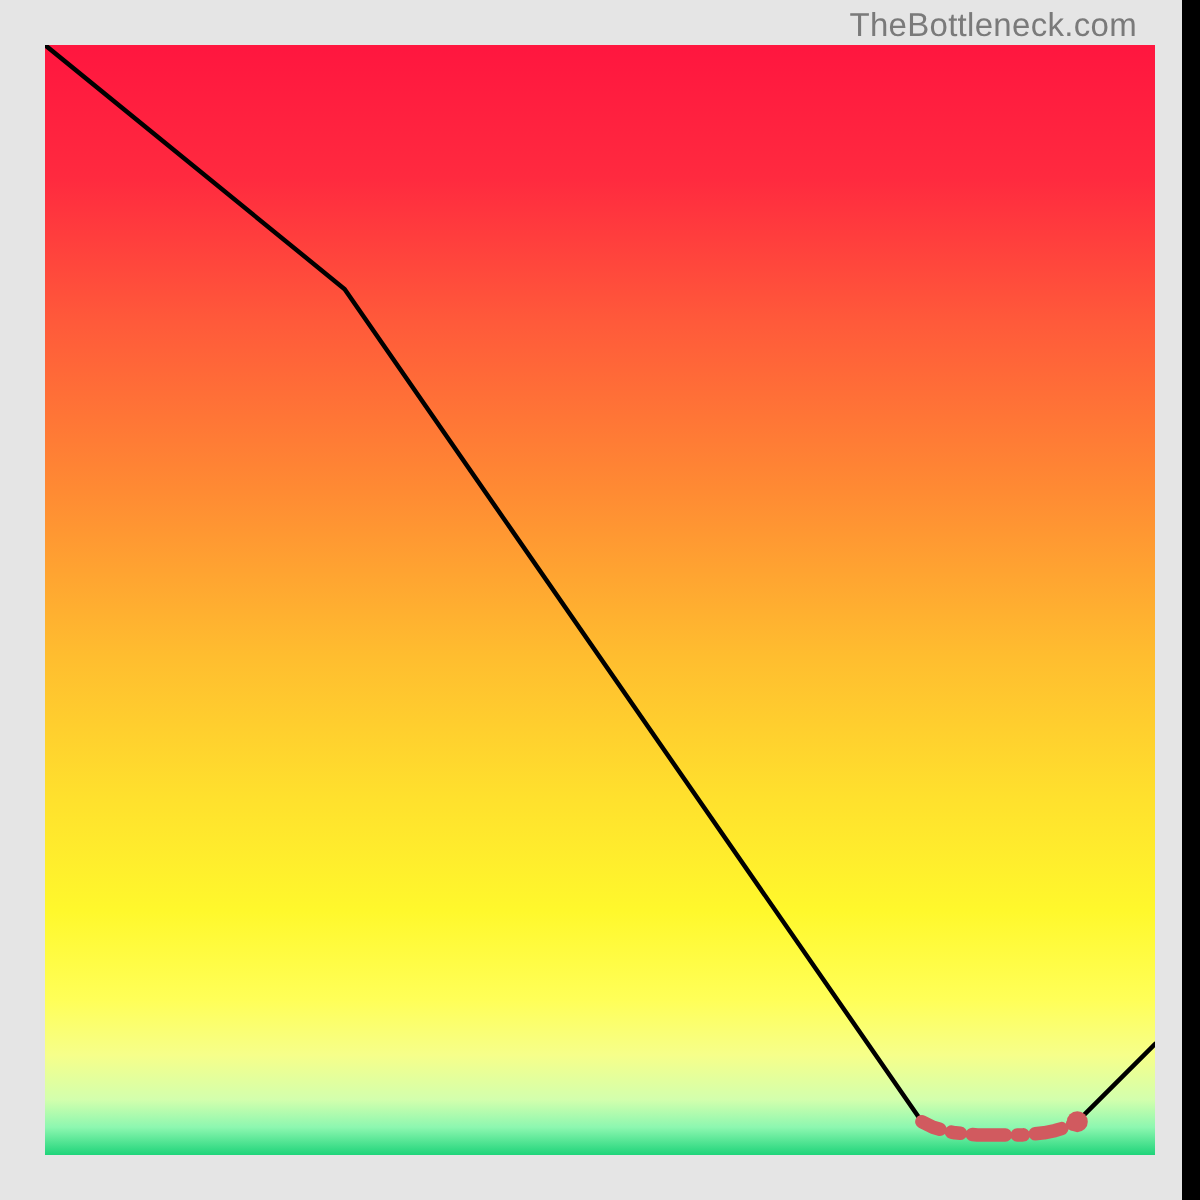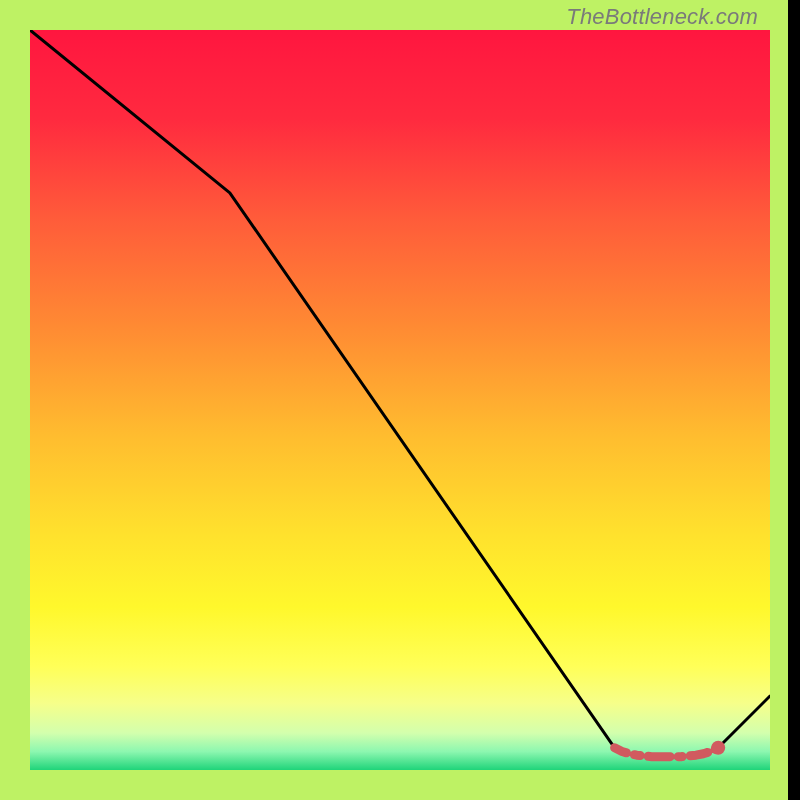--- a/index.html
+++ b/index.html
@@ -8,22 +8,21 @@
     width: 800px;
     height: 800px;
     background: #000;
     overflow: hidden;
     font-family: Arial, Helvetica, sans-serif;
   }
   .frame {
     position: relative;
     width: 788px;
     height: 800px;
-    background: #bef264;
-    font-style: italic;
+    background: #e5e5e5;
   }
   .plot-area {
     position: absolute;
     left: 30px;
     top: 30px;
     width: 740px;
     height: 740px;
   }
   .plot-area svg {
     display: block;

